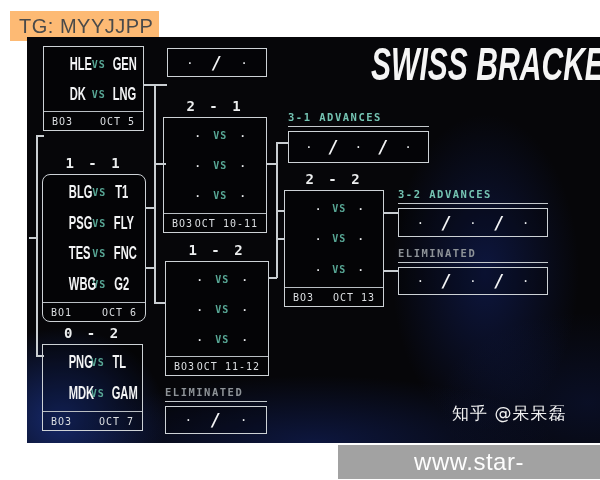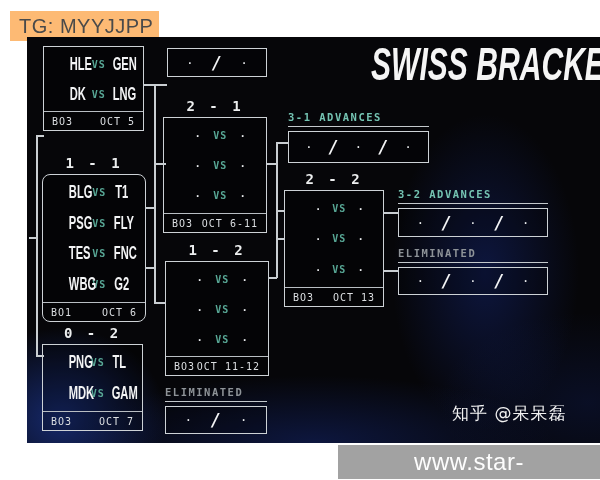--- a/index.html
+++ b/index.html
@@ -161,21 +161,21 @@
           <span class="team">·</span>
         </div>
         <div class="mrow ph">
           <span class="team">·</span>
           <span class="vs">VS</span>
           <span class="team">·</span>
         </div>
       </div>
       <div class="boxfooter">
         <span>BO3</span>
-        <span>OCT 6-11</span>
+        <span>OCT 10-11</span>
       </div>
     </div>
   </div>
 
   <div class="group" style="left:138px;top:205px;width:104px;">
     <div class="gheader">1 - 2</div>
     <div class="gbox" style="height:113px;">
       <div class="rows">
         <div class="mrow ph">
           <span class="team">·</span>

